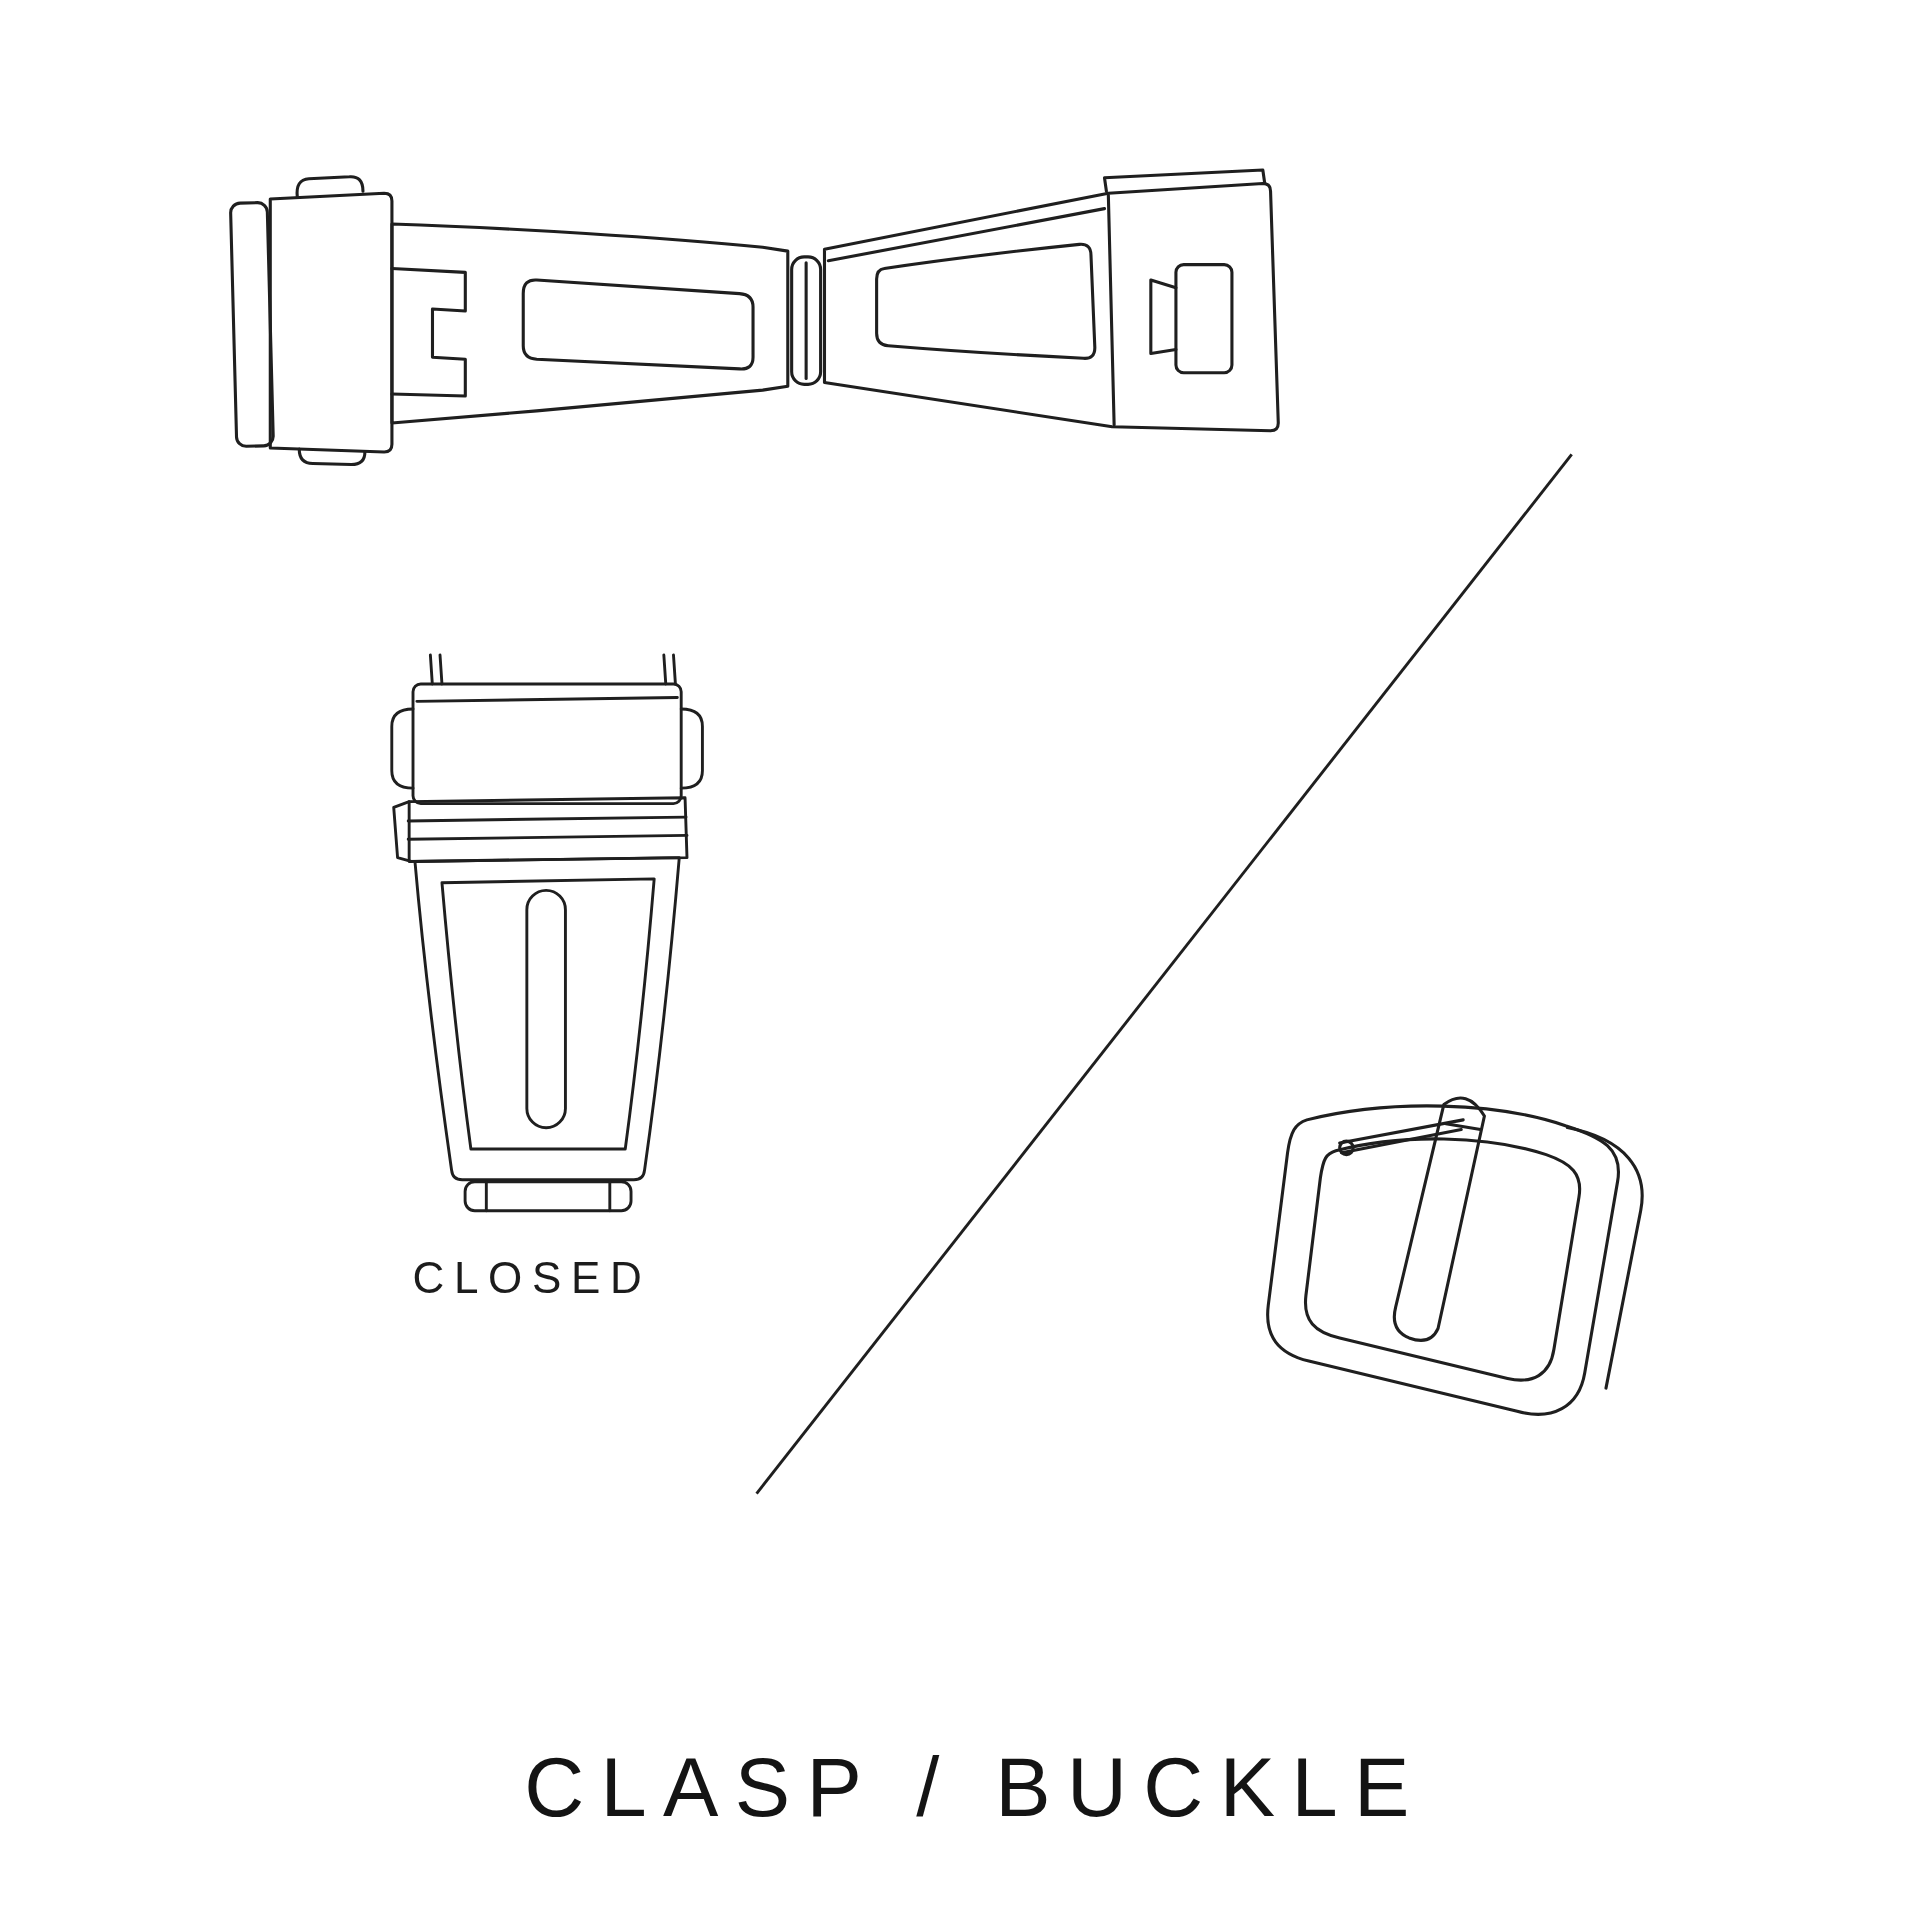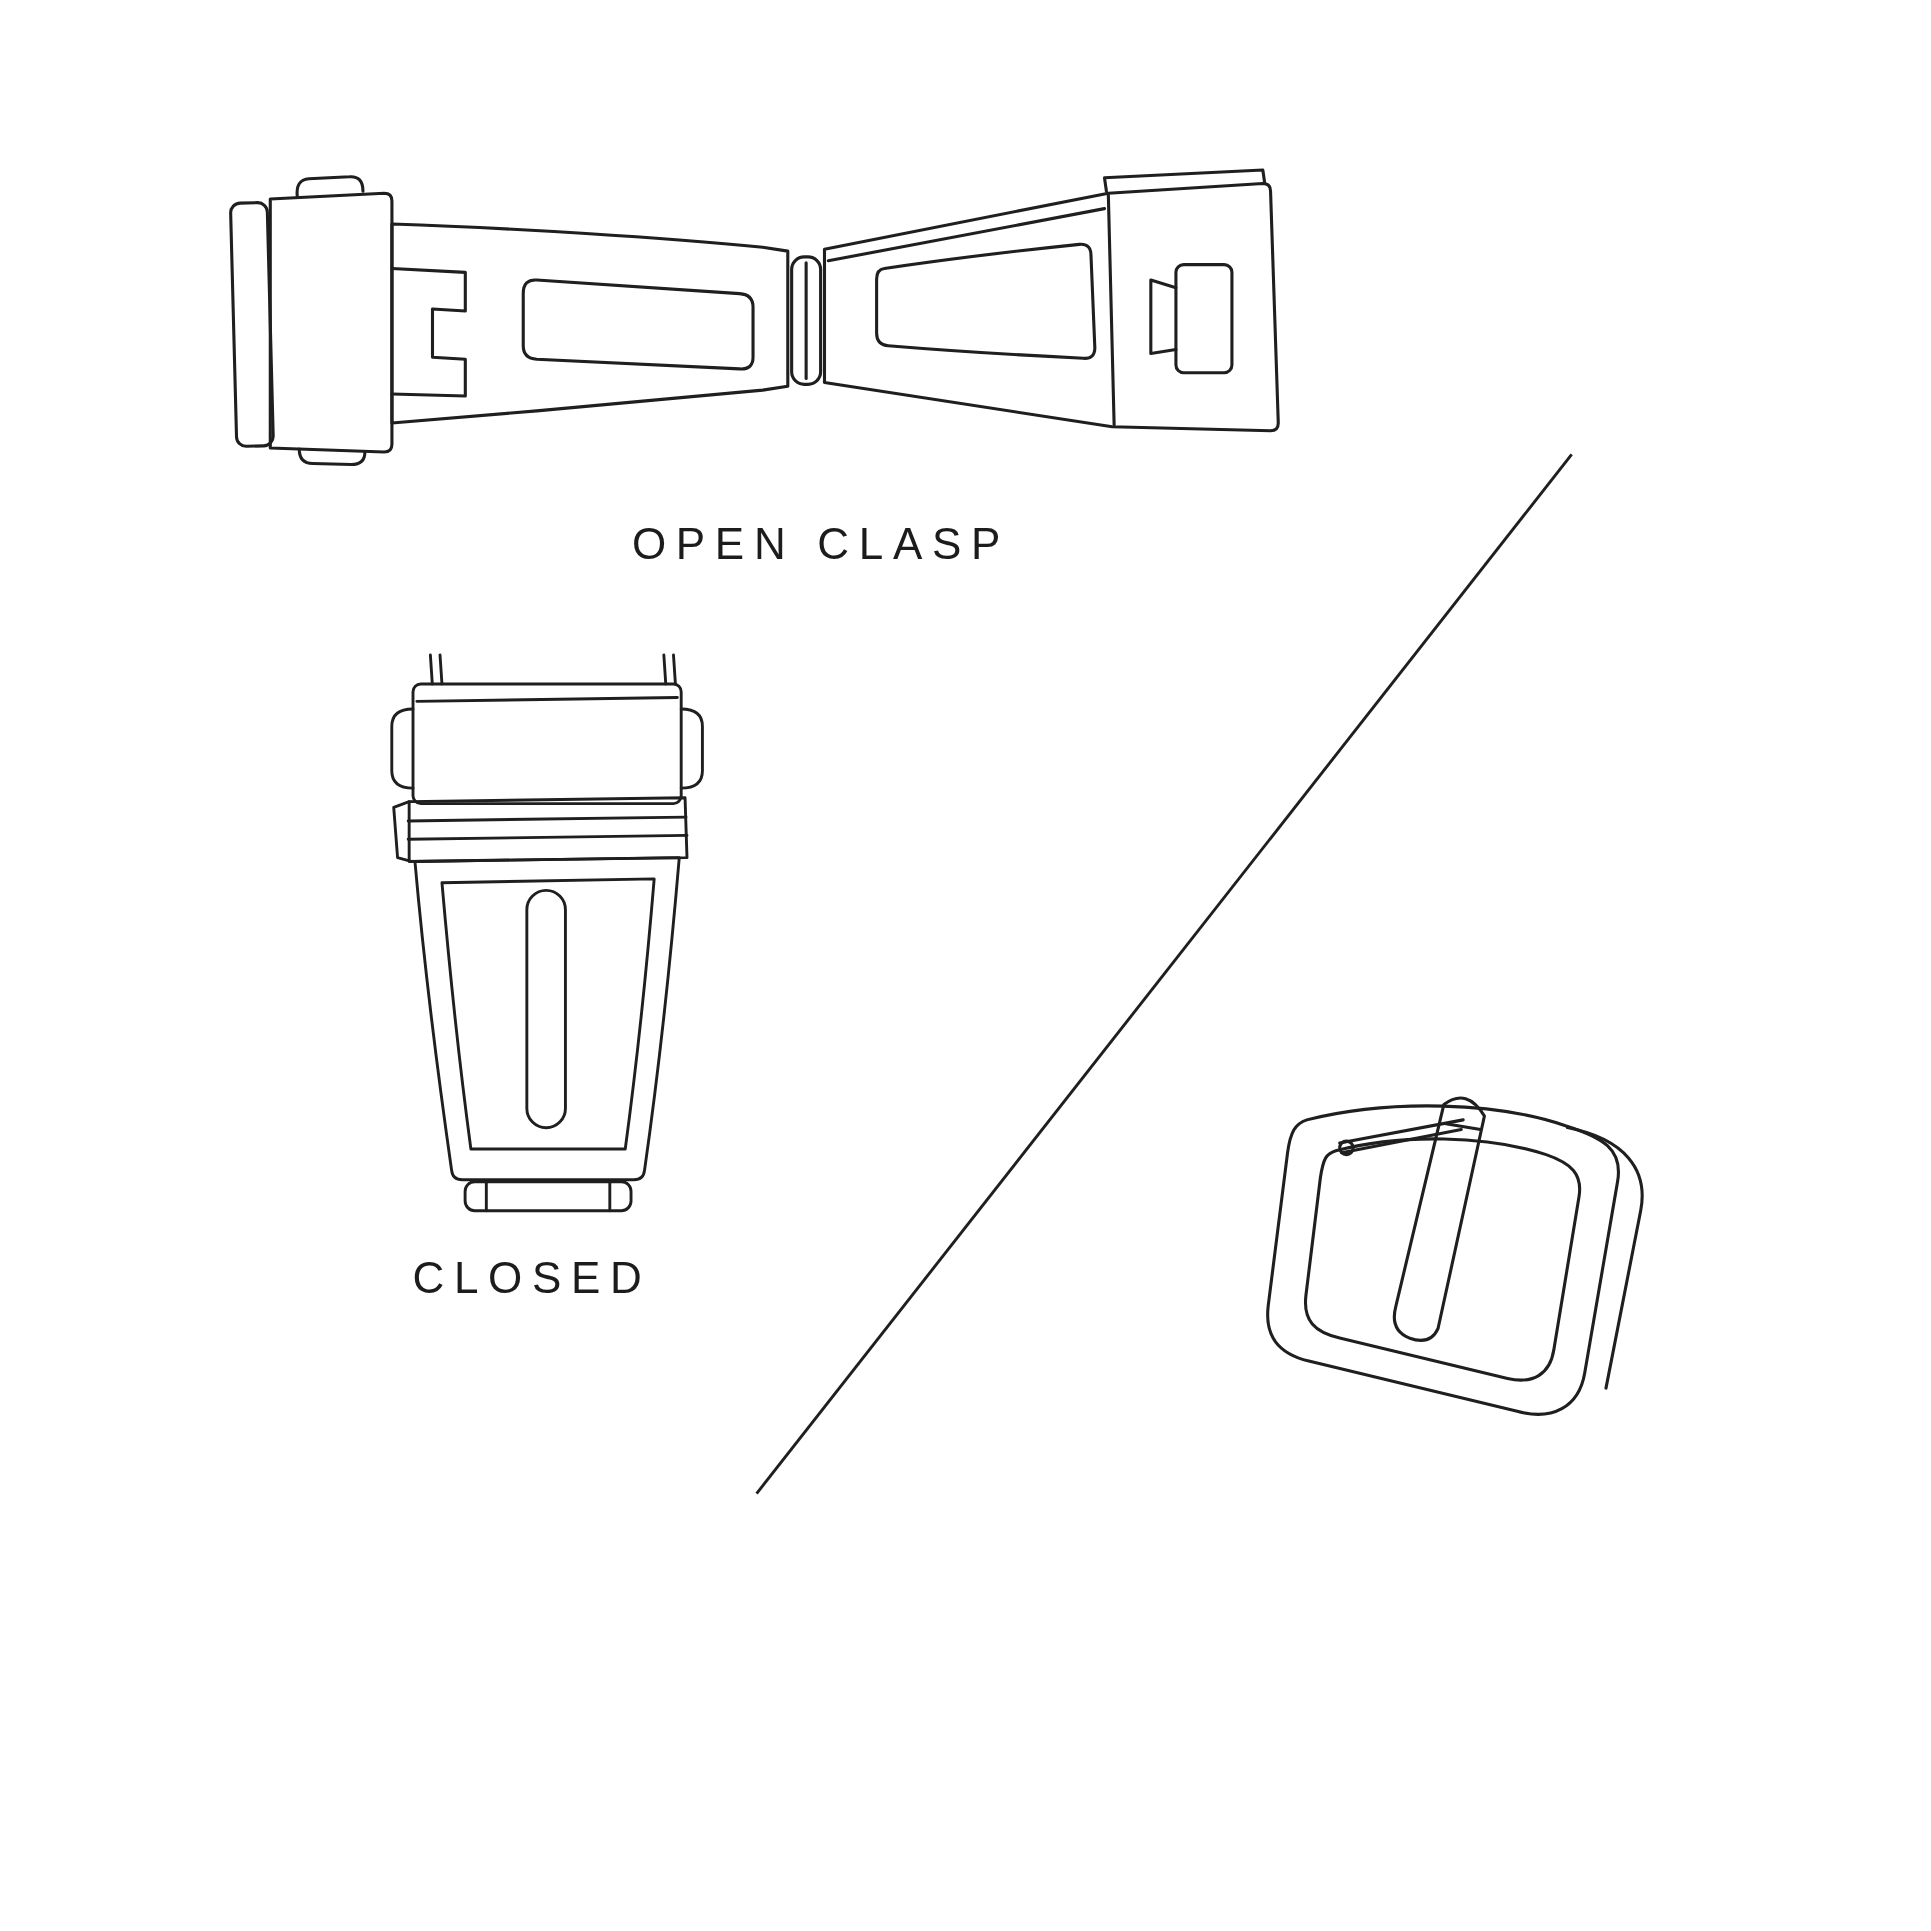--- a/index.html
+++ b/index.html
@@ -74,21 +74,20 @@
 
         <path d="M916,28 L914,14 L1078,6 L1080,20"></path>
 
         <path d="M686,108 C760,97 830,89 888,83 Q900,82 900,94 L904,190 Q904,202 892,201 C832,198 762,194 690,188 Q678,187 678,175 L678,119 Q678,109 686,108 Z"></path>
 
         <rect x="988" y="104" width="58" height="112" rx="8"></rect>
         <path d="M988,128 L962,120 L962,196 L988,192"></path>
       </g>
     </svg>
   </div>
-  <div class="caption" style="left:821px; top:519px;">OPEN CLASP</div>
 
   <div class="figure" style="left:386px; top:653px;">
     <svg width="328" height="579" viewBox="0 0 340 600">
       <g class="stroke-art" stroke-width="3">
 
         <path d="M46,2 L48,32"></path>
           <path d="M56,2 L58,32"></path>
         <path d="M288,2 L290,32"></path>
           <path d="M298,2 L300,32"></path>
 
@@ -134,15 +133,16 @@
         <path d="M96,56 L224,32"></path>
         <path d="M98,66 L222,42"></path>
         <circle cx="103" cy="61" r="7"></circle>
 
         <path d="M204,16 Q228,-2 246,28 L198,248 Q190,266 168,258 Q148,250 154,226 Z"></path>
         <path d="M206,36 L242,42"></path>
       </g>
     </svg>
   </div>
 
+  <div class="page-title">CLASP / BUCKLE</div>
 
 </div>
 
 
 </body></html>

